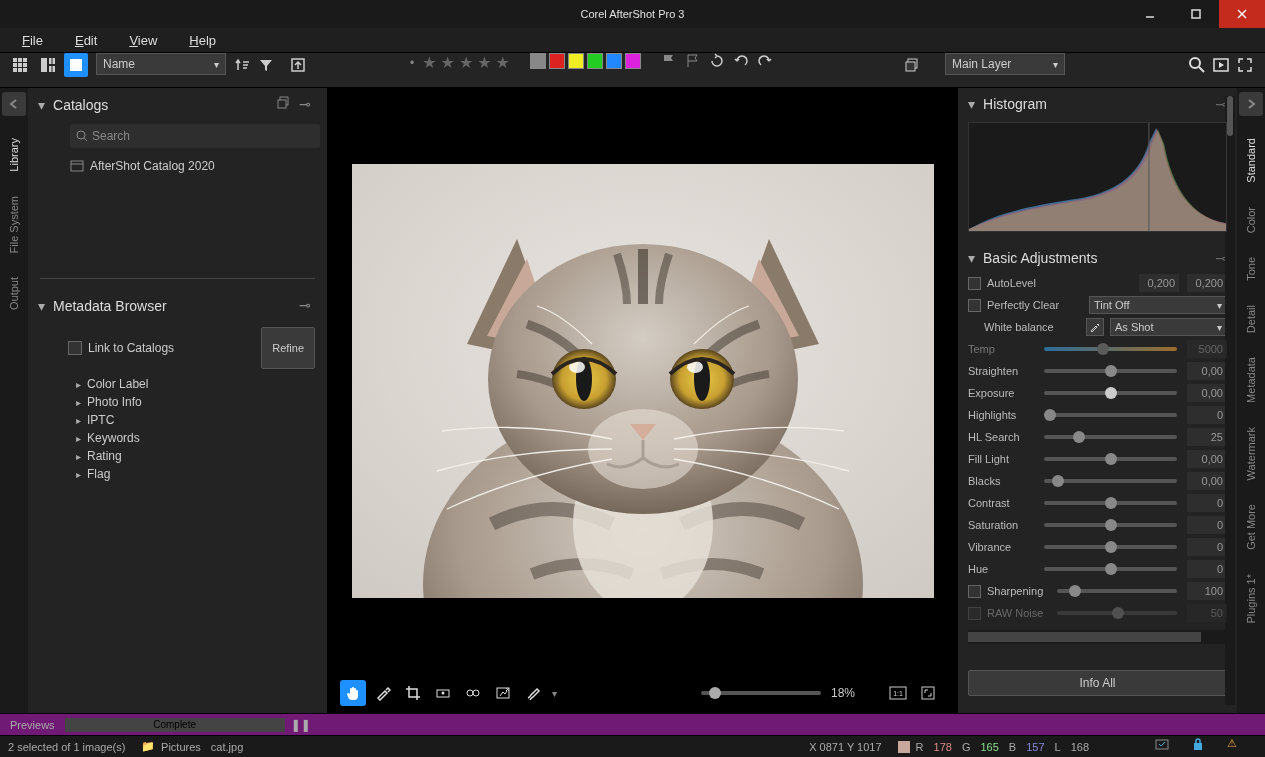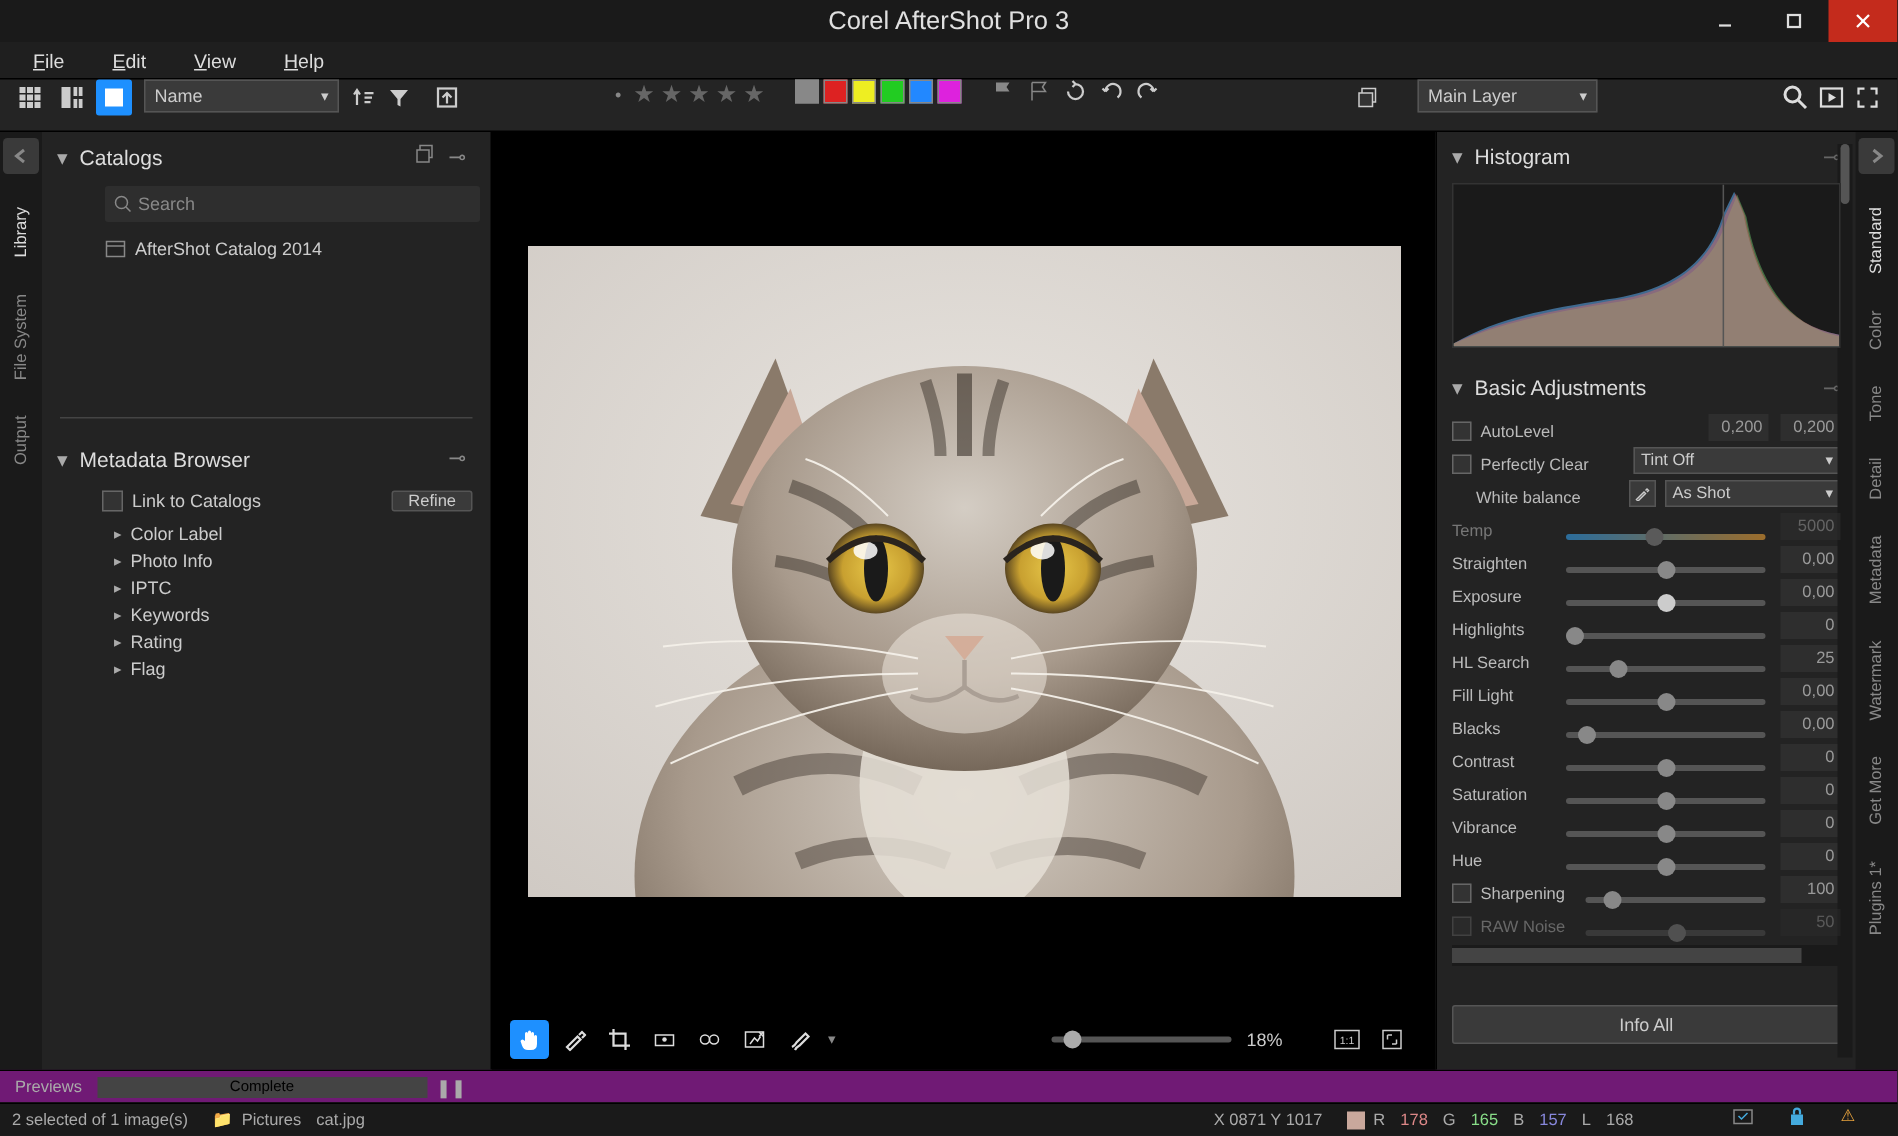--- a/index.html
+++ b/index.html
@@ -1,18 +1,18 @@
 <!DOCTYPE html>
 <html><head>
 <meta charset="utf-8">
 <style>
 *{margin:0;padding:0;box-sizing:border-box;user-select:none}
 html,body{width:1265px;height:757px;background:#1f1f1f;font-family:"Segoe UI",Arial,sans-serif;font-size:12px;color:#ccc;overflow:hidden}
 .titlebar{height:28px;background:#1a1a1a;display:flex;align-items:center;position:relative}
-.titlebar-title{position:absolute;left:50%;transform:translateX(-50%);color:#e0e0e0;font-size:17px}
+.titlebar-title{position:absolute;left:50%;transform:translateX(-50%);color:#e0e0e0;font-size:11px}
 .winbtns{position:absolute;right:0;top:0;display:flex}
 .winbtn{width:46px;height:28px;display:flex;align-items:center;justify-content:center;color:#ddd}
 .winbtn.close{background:#c42b1c;color:#fff}
 .menubar{height:24px;display:flex;align-items:center;padding:0 8px;gap:4px;background:#1f1f1f}
 .menuitem{padding:2px 14px;color:#ddd;font-size:13px}
 .menuitem span{text-decoration:underline}
 .toolbar{height:36px;background:#242424;display:flex;align-items:flex-start;padding:0 8px;border-top:1px solid #000;border-bottom:1px solid #000}
 .tbgroup{display:flex;align-items:center;gap:4px}
 .tb-icon{width:24px;height:24px;display:flex;align-items:center;justify-content:center;color:#ccc;border-radius:2px}
 .tb-icon.active{background:#1e90ff;color:#fff}
@@ -30,38 +30,38 @@
 .panel-header .chev{margin-right:8px;color:#aaa}
 .panel-header .spacer{flex:1}
 .panel-header .hicon{width:18px;height:18px;color:#888;margin-left:4px}
 .searchbox{margin:2px 10px 6px 42px;background:#2e2e2e;height:24px;display:flex;align-items:center;padding:0 6px;color:#888;border-radius:2px;width:250px}
 .searchbox svg{margin-right:4px}
 .catalog-item{margin:2px 10px 2px 42px;display:flex;align-items:center;color:#ccc;padding:3px 0}
 .catalog-item svg{margin-right:6px}
 .sep{height:1px;background:#444;margin:10px 12px}
 .meta-row{margin:4px 12px 6px 40px;display:flex;align-items:center;gap:6px}
 .meta-row .chk{width:14px;height:14px;border:1px solid #666;background:#333}
-.refine-btn{margin-left:auto;background:#3a3a3a;border:1px solid #555;color:#ccc;padding:0 10px;border-radius:2px;font-size:11px}
+.refine-btn{margin-left:auto;background:#3a3a3a;border:1px solid #555;color:#ccc;padding:14px 10px;border-radius:2px;font-size:11px}
 .meta-list{margin:0 12px 0 48px}
 .meta-item{display:flex;align-items:center;padding:2px 0;color:#ccc;font-size:12px}
 .meta-item .tri{color:#aaa;margin-right:6px;font-size:10px}
 .center{flex:1;background:#000;display:flex;flex-direction:column;position:relative}
 .viewer{flex:1;display:flex;align-items:center;justify-content:center;padding:20px 10px}
 .viewer-img{width:582px;height:434px;background:#d8d4d0;position:relative;overflow:hidden}
 .bottom-tools{height:40px;background:#000;display:flex;align-items:center;padding:0 12px}
 .btool{width:26px;height:26px;display:flex;align-items:center;justify-content:center;margin-right:4px;border-radius:3px;color:#ddd}
 .btool.active{background:#1e90ff}
 .zoom-slider{width:120px;height:4px;background:#555;border-radius:2px;position:relative;margin:0 10px}
 .zoom-slider .thumb{position:absolute;left:8px;top:-4px;width:12px;height:12px;background:#aaa;border-radius:50%}
 .rtabs{width:28px;background:#1a1a1a;display:flex;flex-direction:column;align-items:center;padding-top:4px}
 .rightpanel{width:280px;background:#232323;display:flex;flex-direction:column;border-left:1px solid #000;position:relative}
 .histogram-panel{padding:4px 10px}
 .histo-box{height:110px;background:#1a1a1a;margin:6px 0 4px 0;position:relative;border:1px solid #333}
 .adj-section{padding:4px 10px;overflow:hidden}
-.adj-row{display:flex;align-items:flex-end;height:22px;gap:6px}
+.adj-row{display:flex;align-items:center;height:22px;gap:6px}
 .adj-row .chk{width:13px;height:13px;border:1px solid #666;background:#333;flex-shrink:0}
 .adj-row .lbl{color:#bbb;font-size:11px;width:68px;flex-shrink:0}
 .adj-row .lbl.wide{width:96px}
 .adj-row .valbox{width:40px;height:18px;background:#2e2e2e;border:0;color:#999;font-size:11px;text-align:right;padding:0 4px;margin-left:2px;flex-shrink:0}
 .adj-row .sel{flex:1;height:18px;background:#3a3a3a;border:1px solid #555;color:#ccc;font-size:11px;display:flex;align-items:center;justify-content:space-between;padding:0 4px}
 .adj-row .slider{flex:1;height:4px;background:#555;border-radius:2px;position:relative;margin:0 2px}
 .adj-row .slider .sthumb{position:absolute;top:-4px;width:12px;height:12px;background:#888;border-radius:50%}
 .adj-row .slider.temp{background:linear-gradient(90deg,#3af,#fa3)}
 .adj-row .eyedrop{width:18px;height:18px;background:#3a3a3a;border:1px solid #555;display:flex;align-items:center;justify-content:center;flex-shrink:0}
 .reset-btn{margin:26px 10px 8px 10px;height:26px;background:#3a3a3a;border:1px solid #555;color:#ccc;display:flex;align-items:center;justify-content:center;font-size:12px;border-radius:2px}
@@ -263,21 +263,21 @@
           <circle cx="5" cy="5" r="4" fill="none" stroke="#888"></circle>
           <line x1="8" y1="8" x2="11" y2="11" stroke="#888"></line>
         </svg>
       <span>Search</span>
     </div>
     <div class="catalog-item">
       <svg width="14" height="14">
           <rect x="1" y="2" width="12" height="10" fill="none" stroke="#888"></rect>
           <line x1="1" y1="5" x2="13" y2="5" stroke="#888"></line>
         </svg>
-      <span>AfterShot Catalog 2014</span>
+      <span>AfterShot Catalog 2020</span>
     </div>
     <div style="flex:0 0 90px"></div>
     <div class="sep"></div>
     <div class="panel-header">
       <span class="chev">▾</span>
       <span>Metadata Browser</span>
       <span class="spacer"></span>
       <span class="hicon pin">⊸</span>
     </div>
     <div class="meta-row">

